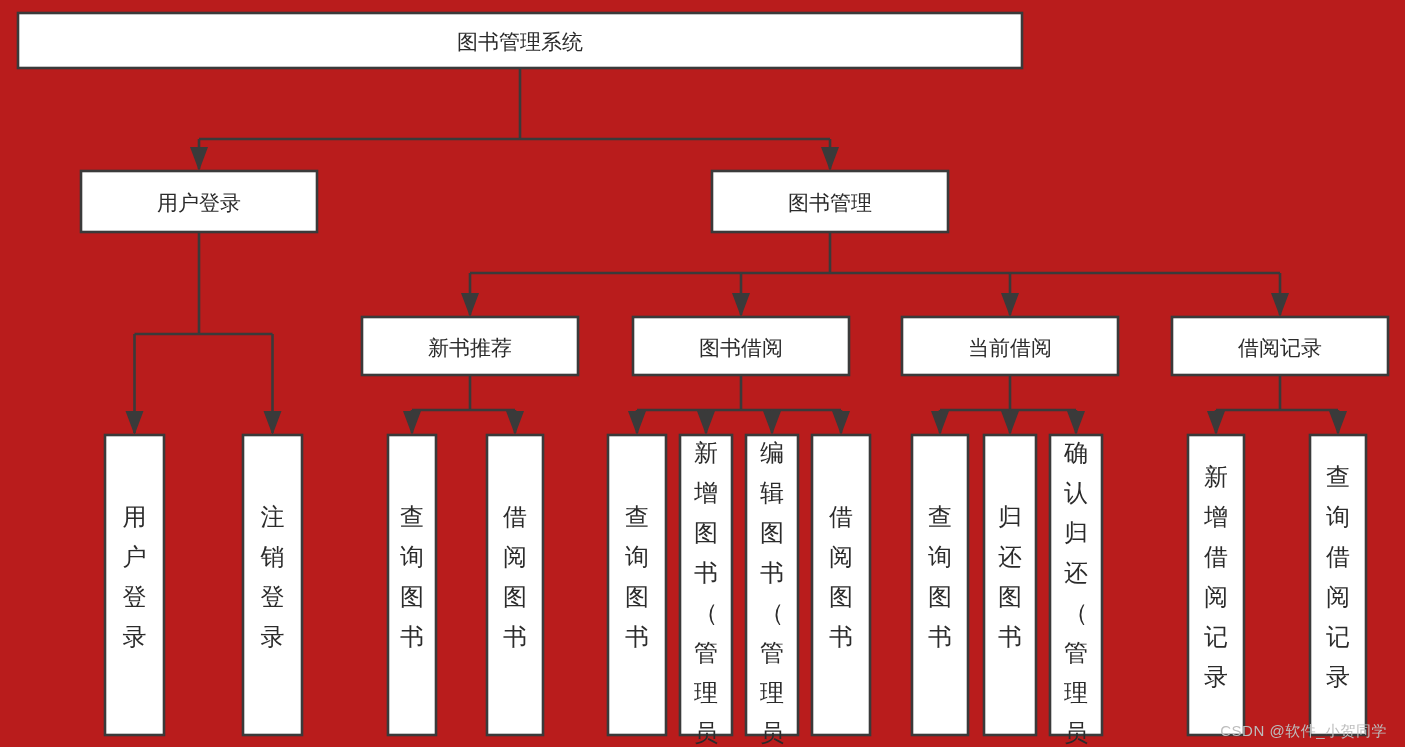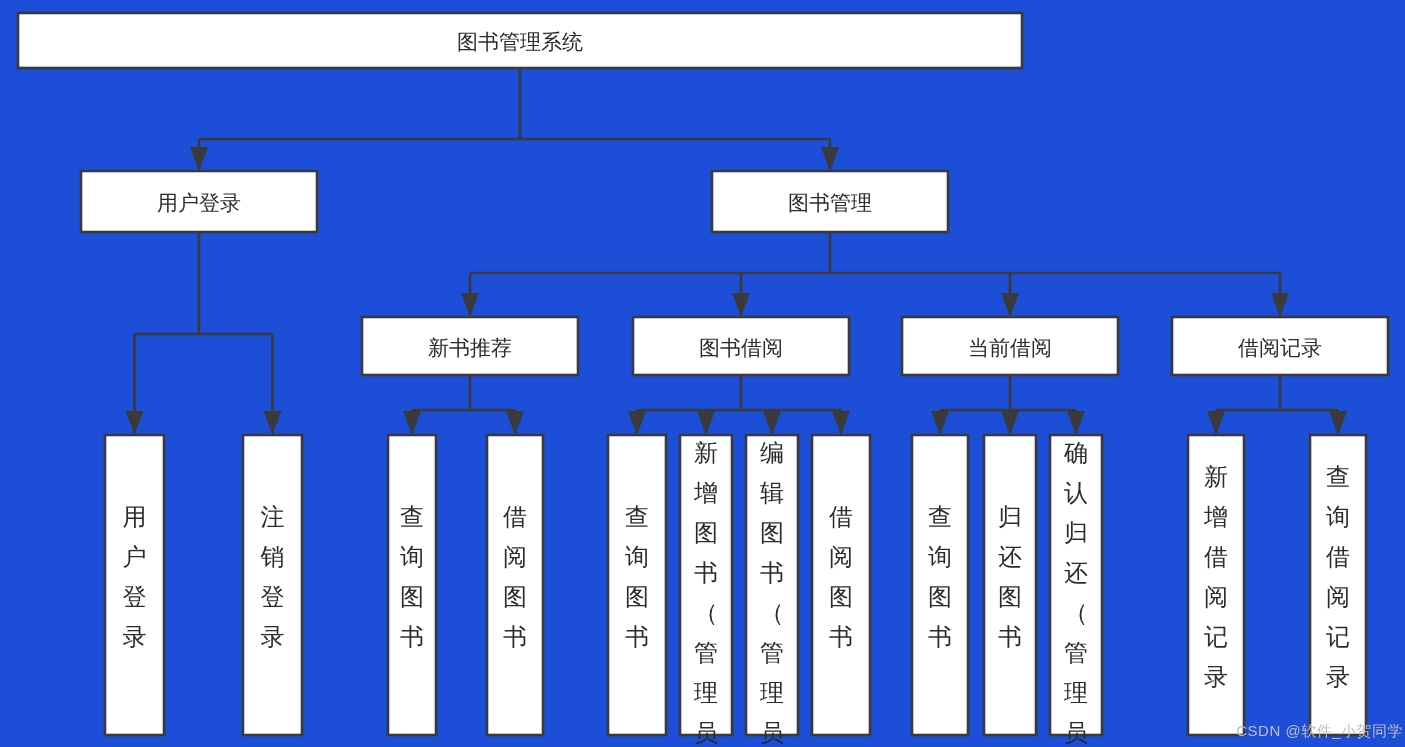--- a/index.html
+++ b/index.html
@@ -1,29 +1,29 @@
 <!DOCTYPE html>
 <html><head>
 <meta charset="utf-8">
 <style>
   html,body{margin:0;padding:0;background:#ffffff;}
   body{width:1405px;height:747px;overflow:hidden;
        font-family:"Liberation Sans","DejaVu Sans",sans-serif;}
-  #diagram-root{position:relative;width:1405px;height:747px;background:#1d4ed8;}
+  #diagram-root{position:relative;width:1405px;height:747px;background:#b91c1c;}
   svg#flow{position:absolute;left:0;top:0;width:1405px;height:747px;display:block;}
   .nodebox{fill:#ffffff;stroke:#3a3a3a;stroke-width:2.6;}
   .connector{stroke:#3a3a3a;stroke-width:2.6;fill:none;stroke-linecap:butt;}
   .arrowhead{fill:#3a3a3a;stroke:none;}
   .boxlabel{font-family:"Liberation Sans","DejaVu Sans",sans-serif;
             font-size:21px;fill:#2b2b2b;text-anchor:middle;
             dominant-baseline:central;}
   .vlabel{font-family:"Liberation Sans","DejaVu Sans",sans-serif;
           font-size:24px;fill:#2b2b2b;}
   .vchar{text-anchor:middle;}
-  .watermark{position:absolute;right:2px;bottom:6px;font-size:15px;
+  .watermark{position:absolute;right:18px;bottom:6px;font-size:15px;
              color:#bdbdbd;letter-spacing:.5px;white-space:nowrap;
              font-family:"Liberation Sans","DejaVu Sans",sans-serif;}
 </style>
 </head>
 <body>
 
 <div id="diagram-root">
   <svg id="flow" viewBox="0 0 1405 747">
     <g id="connector-layer">
         <line x1="520" y1="68" x2="520" y2="139" class="connector"></line>

